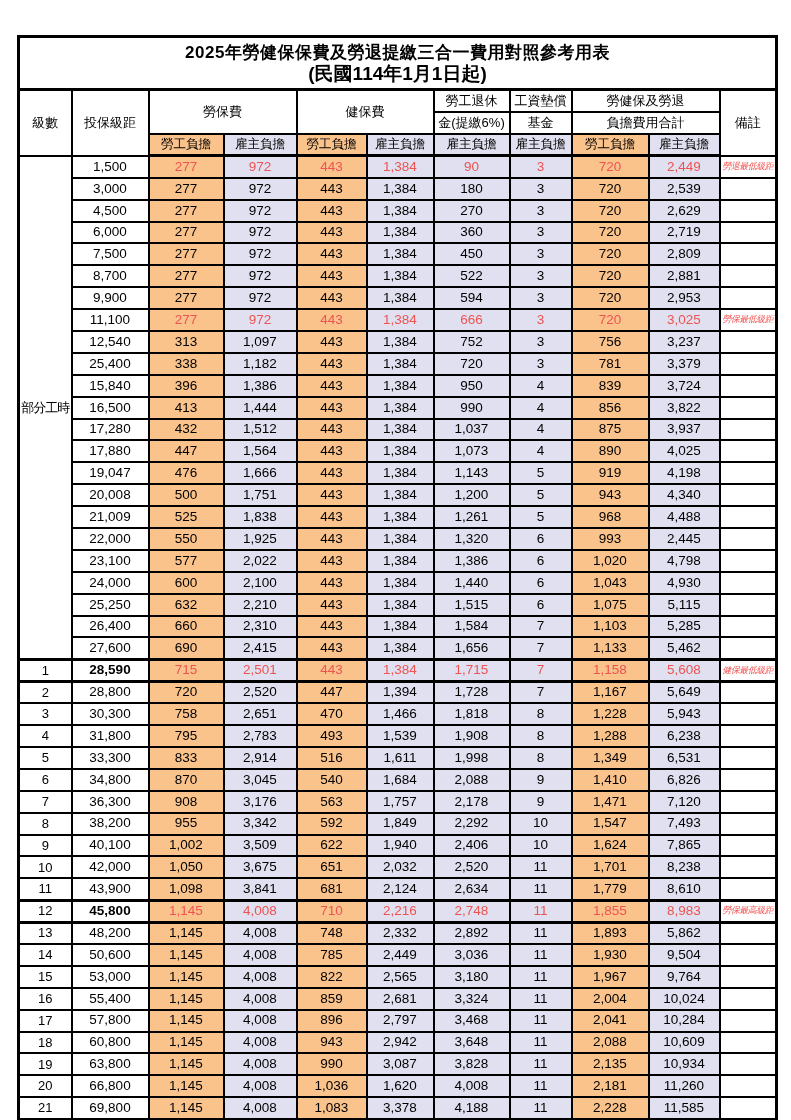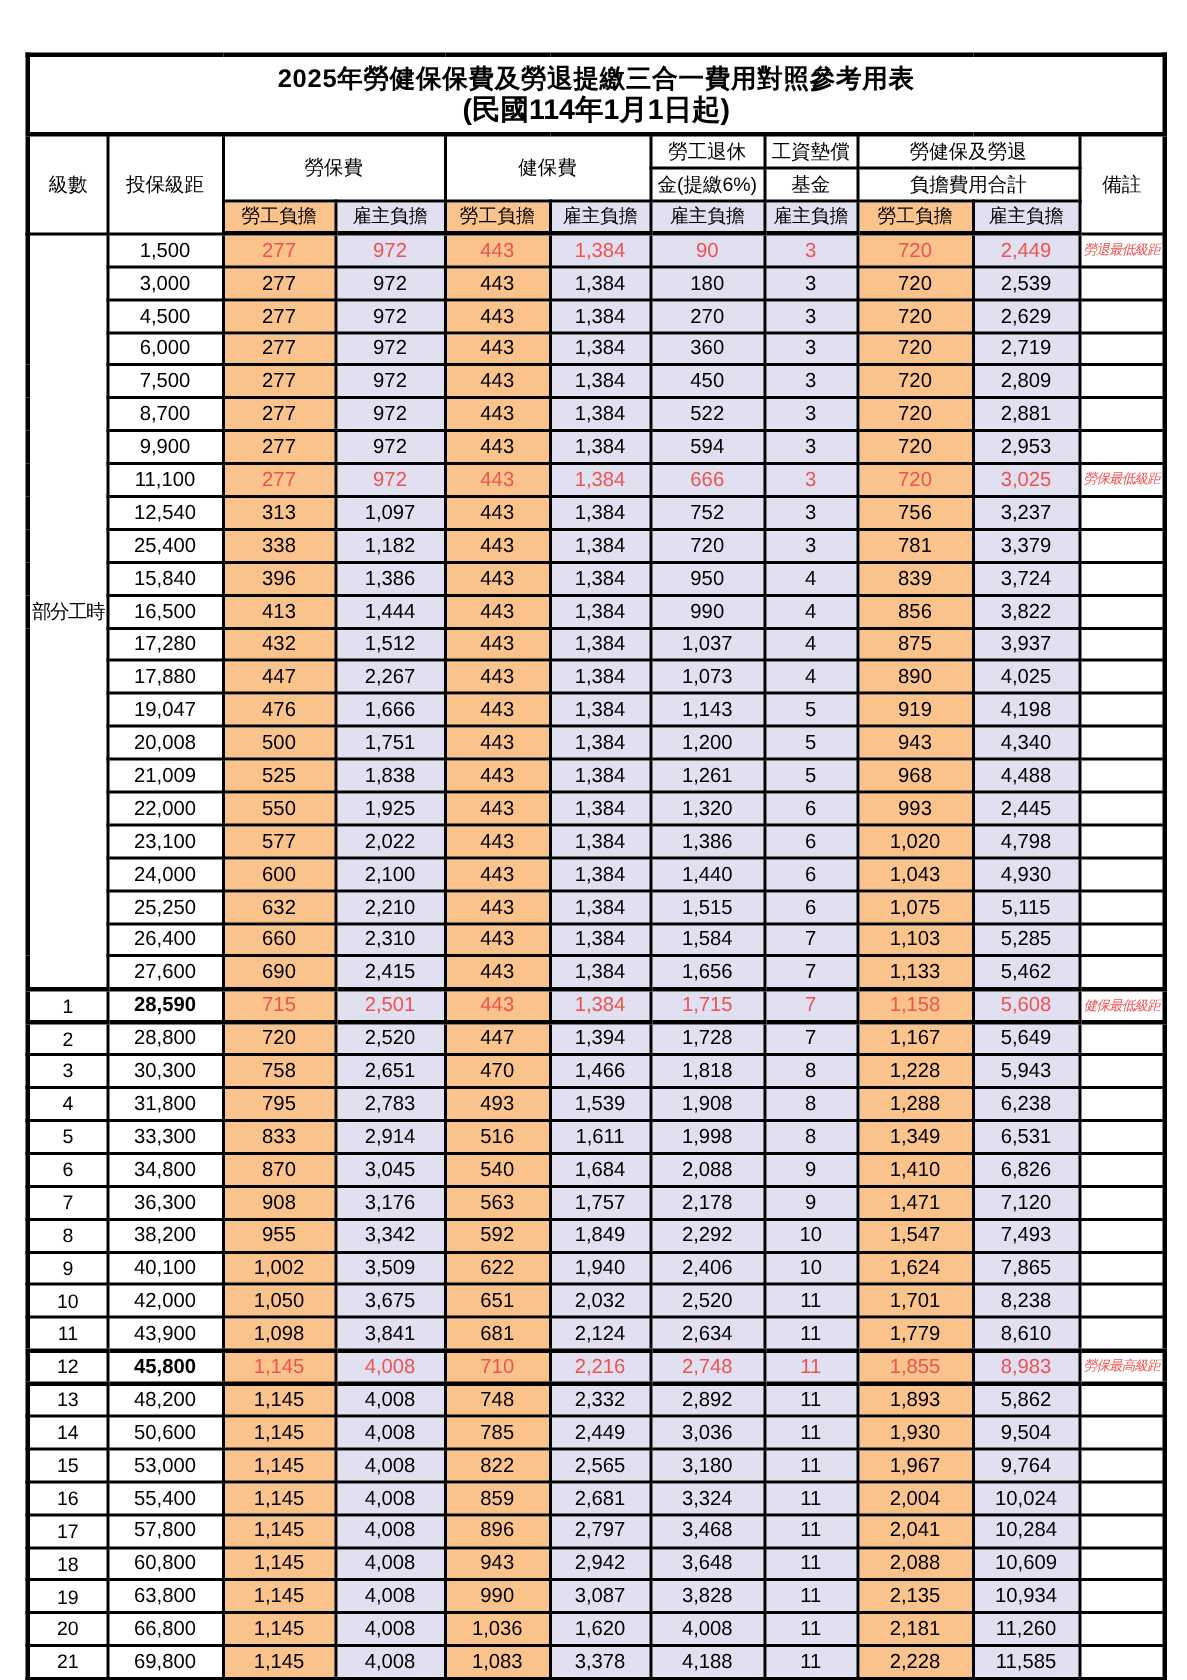--- a/index.html
+++ b/index.html
@@ -236,21 +236,21 @@
             <td class="c-lav val">1,384</td>
             <td class="c-lav val">1,037</td>
             <td class="c-lav val">4</td>
             <td class="c-orange val">875</td>
             <td class="c-lav val">3,937</td>
             <td class="cell-note"></td>
           </tr>
           <tr>
             <td>17,880</td>
             <td class="c-orange val">447</td>
-            <td class="c-lav val">2,267</td>
+            <td class="c-lav val">1,564</td>
             <td class="c-orange val">443</td>
             <td class="c-lav val">1,384</td>
             <td class="c-lav val">1,073</td>
             <td class="c-lav val">4</td>
             <td class="c-orange val">890</td>
             <td class="c-lav val">4,025</td>
             <td class="cell-note"></td>
           </tr>
           <tr>
             <td>19,047</td>

